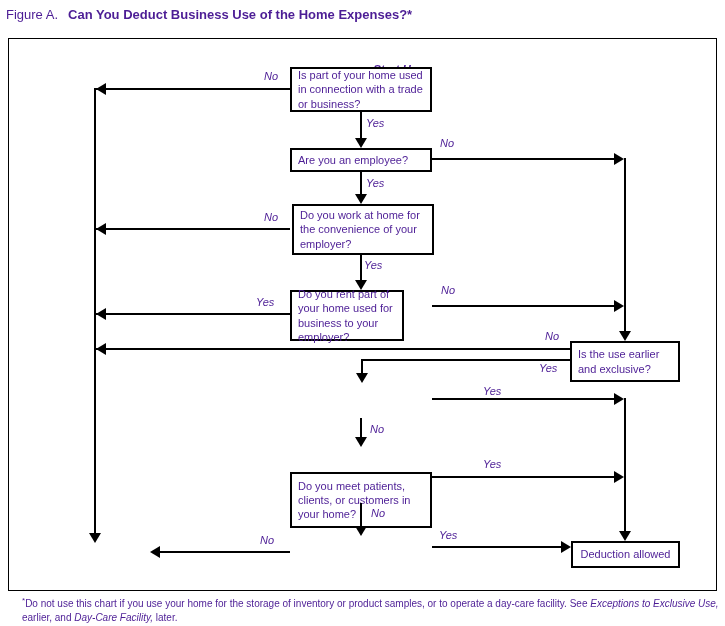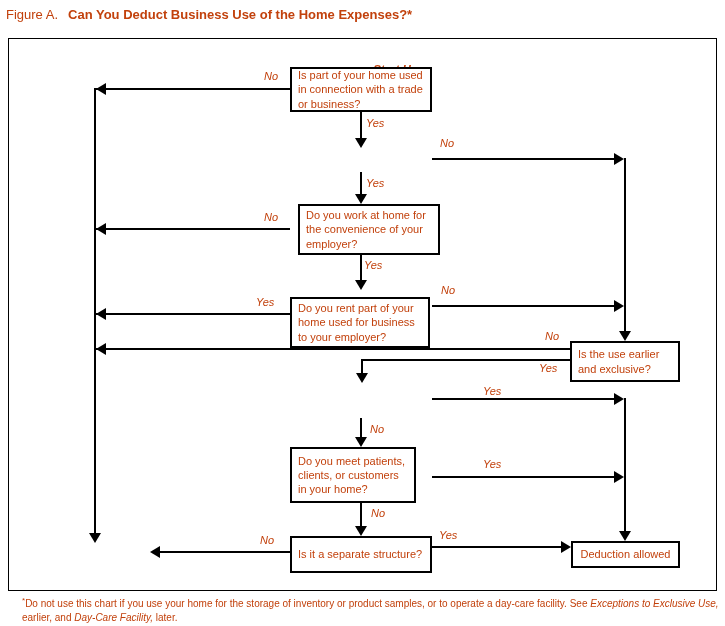--- a/index.html
+++ b/index.html
@@ -1,17 +1,17 @@
 <!DOCTYPE html>
 <html><head>
 <meta charset="utf-8">
 <style>
   html,body{margin:0;padding:0;background:#fff;}
   #page{position:relative;width:725px;height:626px;background:#fff;
-        font-family:"Liberation Sans",sans-serif;color:#c2410c;overflow:hidden;}
+        font-family:"Liberation Sans",sans-serif;color:#4c1d95;overflow:hidden;}
   .title{position:absolute;left:6px;top:7px;font-size:13px;white-space:nowrap;}
   .title .prefix{font-weight:normal;margin-right:10px;}
   .title .main{font-weight:bold;}
   .frame{position:absolute;left:8px;top:38px;width:707px;height:551px;border:1px solid #000;}
   .qbox{position:absolute;border:2px solid #000;background:#fff;box-sizing:border-box;
         font-size:11px;line-height:1.3;display:flex;align-items:center;padding:10px 6px;}
   .qbox.center{justify-content:center;text-align:center;padding:3px 2px;}
   .hline{position:absolute;height:2px;background:#000;}
   .vline{position:absolute;width:2px;background:#000;}
   .arr{position:absolute;width:0;height:0;}
@@ -34,34 +34,34 @@
     <span class="prefix">Figure A.</span><span class="main">Can You Deduct Business Use of the Home Expenses?*</span>
   </div>
 
   <div class="frame"></div>
 
   <div class="start">Start Here:</div>
 
   <div class="qbox" style="left:290px;top:67px;width:142px;height:45px">
       <span>Is part of your home used in connection with a trade or business?</span>
     </div>
-  <div class="qbox" style="left:298px;top:204px;width:142px;height:51px">
+  <div class="qbox" style="left:290px;top:148px;width:142px;height:24px">
+      <span>Are you an employee?</span>
+    </div>
+  <div class="qbox" style="left:292px;top:204px;width:142px;height:51px">
       <span>Do you work at home for the convenience of your employer?</span>
     </div>
-  <div class="qbox" style="left:290px;top:297px;width:140px;height:51px">
+  <div class="qbox" style="left:290px;top:290px;width:114px;height:51px">
       <span>Do you rent part of your home used for business to your employer?</span>
     </div>
   <div class="qbox" style="left:570px;top:341px;width:110px;height:41px">
       <span>Is the use earlier and exclusive?</span>
     </div>
-  <div class="qbox" style="left:290px;top:447px;width:126px;height:56px">
+  <div class="qbox" style="left:290px;top:472px;width:142px;height:56px">
       <span>Do you meet patients, clients, or customers in your home?</span>
-    </div>
-  <div class="qbox" style="left:290px;top:536px;width:142px;height:37px">
-      <span>Is it a separate structure?</span>
     </div>
   <div class="qbox center" style="left:571px;top:541px;width:109px;height:27px">
       <span>Deduction allowed</span>
     </div>
 
   <div class="vline" style="left:94px;top:88px;height:447px"></div>
 
   <div class="vline" style="left:624px;top:158px;height:175px"></div>
 
   <div class="vline" style="left:624px;top:398px;height:134px"></div>

